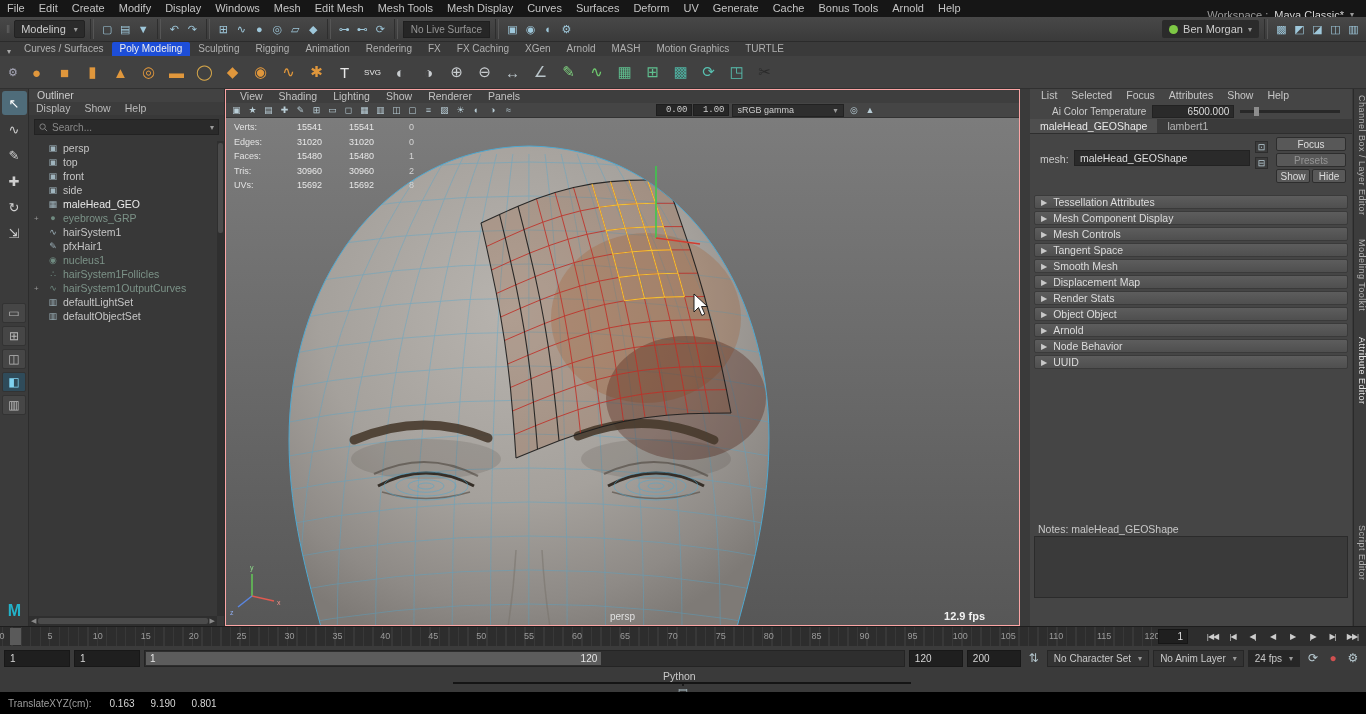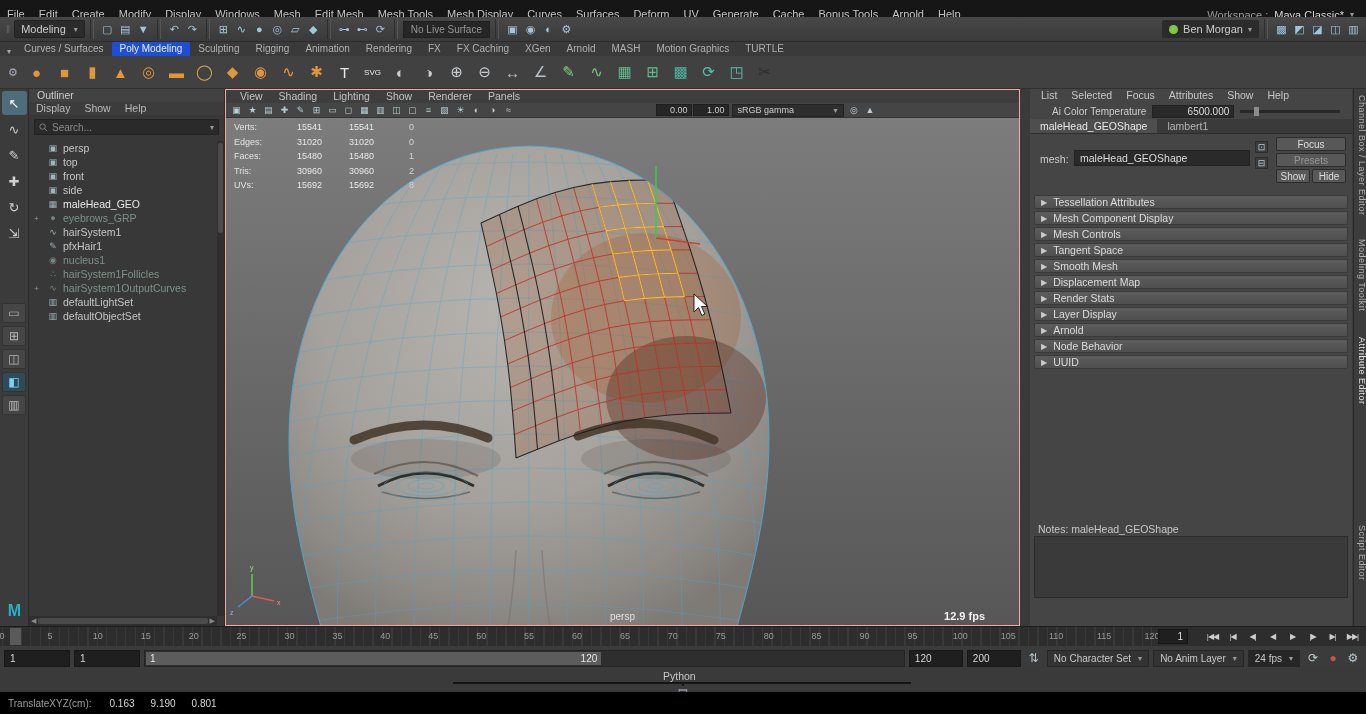--- a/index.html
+++ b/index.html
@@ -2,21 +2,21 @@
 <html><head>
 <meta charset="utf-8">
 <style>
   * { box-sizing: border-box; margin: 0; padding: 0; }
   html,body { width:1366px; height:714px; }
   body { font-family:"Liberation Sans", sans-serif; background:#000; }
   .root { position:relative; width:1366px; height:714px; background:#3a3a3a; overflow:hidden; font-size:11px; color:#ccc; cursor:default; }
   .arrow-down { font-size:8px; color:#9a9a9a; }
 
   
-  #menubar { position:absolute; left:0; top:0; width:100%; height:30px; background:#161616; display:flex; align-items:center; border-bottom:1px solid #000; }
+  #menubar { position:absolute; left:0; top:0; width:100%; height:30px; background:#161616; display:flex; border-bottom:1px solid #000; }
   #menu-items { display:flex; }
   .menu-item { padding:0 7px; line-height:17px; color:#c4c4c4; font-size:11px; white-space:nowrap; }
   .mb-right { margin-left:auto; display:flex; align-items:center; gap:6px; padding-right:12px; color:#9a9a9a; }
   .ws-value { color:#d8d8d8; }
 
   
   #statusline { position:absolute; top:17px; height:25px; width:100%; background:linear-gradient(#484848,#3a3a3a); display:flex; align-items:center; padding:0 4px; gap:2px; border-bottom:1px solid #2b2b2b; }
   .sl-grip { color:#666; font-size:10px; padding:0 2px; }
   .sl-select { background:#2b2b2b; border:1px solid #222; height:18px; display:flex; align-items:center; padding:0 6px; gap:8px; color:#ccc; border-radius:2px; }
   .sl-sep { width:4px; height:20px; border-left:1px solid #2e2e2e; border-right:1px solid #555; margin:0 3px; }
@@ -68,21 +68,21 @@
   .outl-hthumb { flex:1; height:6px; background:#4b4b4b; border-radius:2px; }
 
   
   #viewport { position:absolute; left:225px; top:0; width:795px; height:100%; border:1px solid #fca5a5; background:#fde047; }
   #vp-menus { height:13px; background:#3e3e3e; display:flex; padding-left:6px; }
   .vp-menu { font-size:10.5px; color:#c2c2c2; padding:0 8px; line-height:13px; }
   #vp-toolbar { height:15px; background:#454545; display:flex; align-items:center; gap:1px; padding:0 3px; border-bottom:1px solid #333; }
   .vp-iconrow { display:flex; gap:1px; }
   .vp-icon { width:15px; height:13px; font-size:9px; color:#b9cdd6; display:flex; align-items:center; justify-content:center; }
   .vp-spacer { flex:1; }
-  .vp-field { width:36px; height:12px; background:#262626; border:1px solid #1e1e1e; color:#ccc; font-size:9px; display:flex; align-items:center; justify-content:flex-end; padding:0 3px; }
+  .vp-field { width:36px; height:12px; background:#262626; border:1px solid #1e1e1e; color:#ccc; font-size:9px; display:flex; align-items:center; justify-content:flex-end; padding:0 3px;font-family:Liberation Mono, monospace; }
   .vp-select { height:13px; background:#2e2e2e; border:1px solid #222; color:#ccc; font-size:9px; display:flex; align-items:center; padding:0 5px; width:112px; justify-content:space-between; margin:0 2px; }
   #vp-canvas { position:absolute; top:28px; left:0; right:0; bottom:0; background:linear-gradient(#7b7b7b,#565656); overflow:hidden; }
   #vp-hud { position:absolute; left:8px; top:2px; font-size:9px; color:#e8e8e8; line-height:14.5px; z-index:3; }
   .hud-row { display:flex; }
   .hud-label { width:36px; color:#e2e2e2; }
   .hud-a, .hud-b { width:52px; text-align:right; }
   .hud-c { width:40px; text-align:right; color:#d4d4d4; }
   #vp-persp { position:absolute; bottom:3px; left:50%; transform:translateX(-50%); font-size:10px; color:#e0e0e0; z-index:3; }
   #vp-fps { position:absolute; bottom:3px; right:34px; font-size:11px; font-weight:bold; color:#f2f2f2; z-index:3; }
 
@@ -677,21 +677,21 @@
           <div class="ae-section">
             <span class="chev">▶</span>
             <span>Displacement Map</span>
           </div>
           <div class="ae-section">
             <span class="chev">▶</span>
             <span>Render Stats</span>
           </div>
           <div class="ae-section">
             <span class="chev">▶</span>
-            <span>Layer Display</span>
+            <span>Object Object</span>
           </div>
           <div class="ae-section">
             <span class="chev">▶</span>
             <span>Arnold</span>
           </div>
           <div class="ae-section">
             <span class="chev">▶</span>
             <span>Node Behavior</span>
           </div>
           <div class="ae-section">

